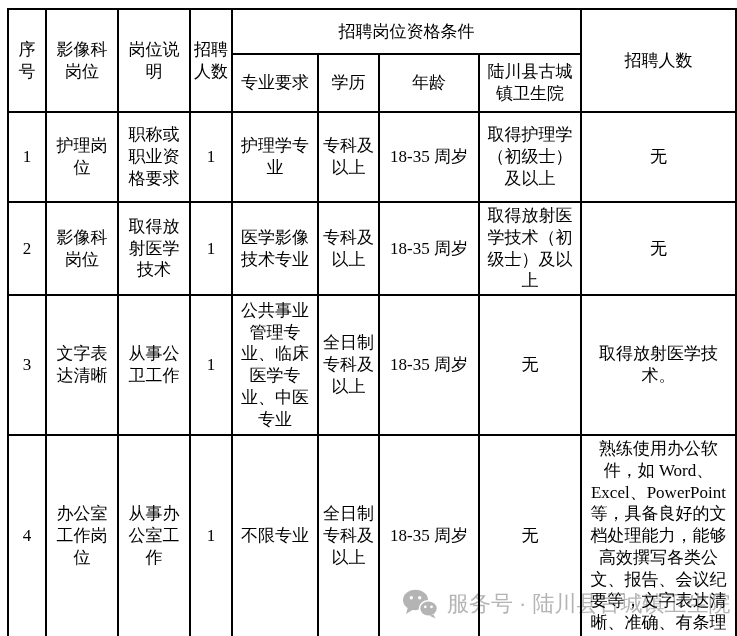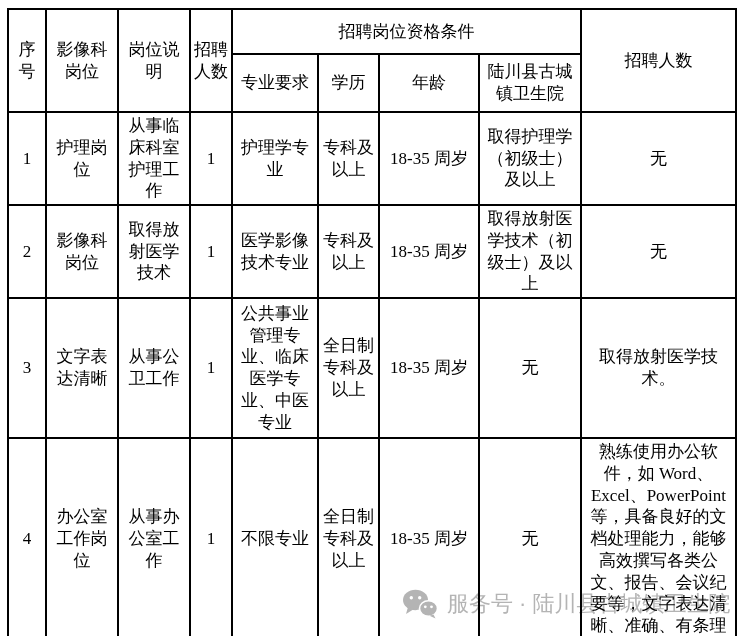--- a/index.html
+++ b/index.html
@@ -84,21 +84,21 @@
   <tr class="rowB">
     <th>专业要求</th>
     <th>学历</th>
     <th>年龄</th>
     <th>陆川县古城镇卫生院</th>
   </tr>
 
   <tr class="r1">
     <td>1</td>
     <td>护理岗位</td>
-    <td>从事临床科室护理工作</td>
+    <td>职称或职业资格要求</td>
     <td>1</td>
     <td>护理学专业</td>
     <td>专科及以上</td>
     <td>18-35 周岁</td>
     <td>取得护理学（初级士）及以上</td>
     <td>无</td>
   </tr>
 
   <tr class="r2">
     <td>2</td>

